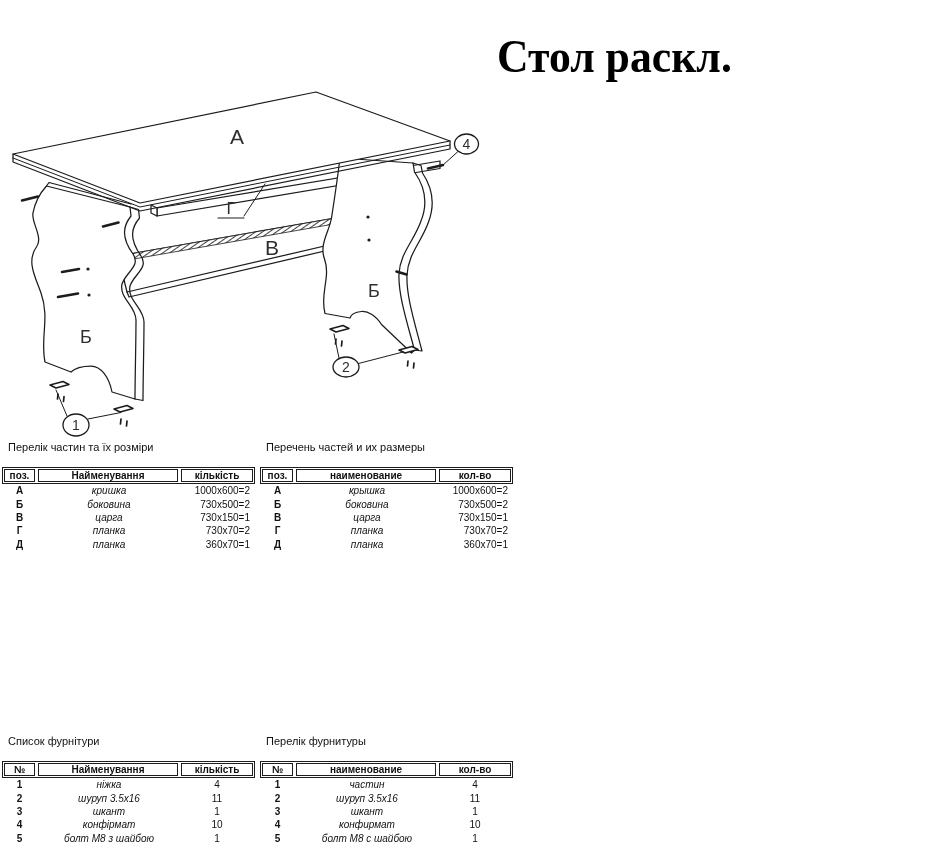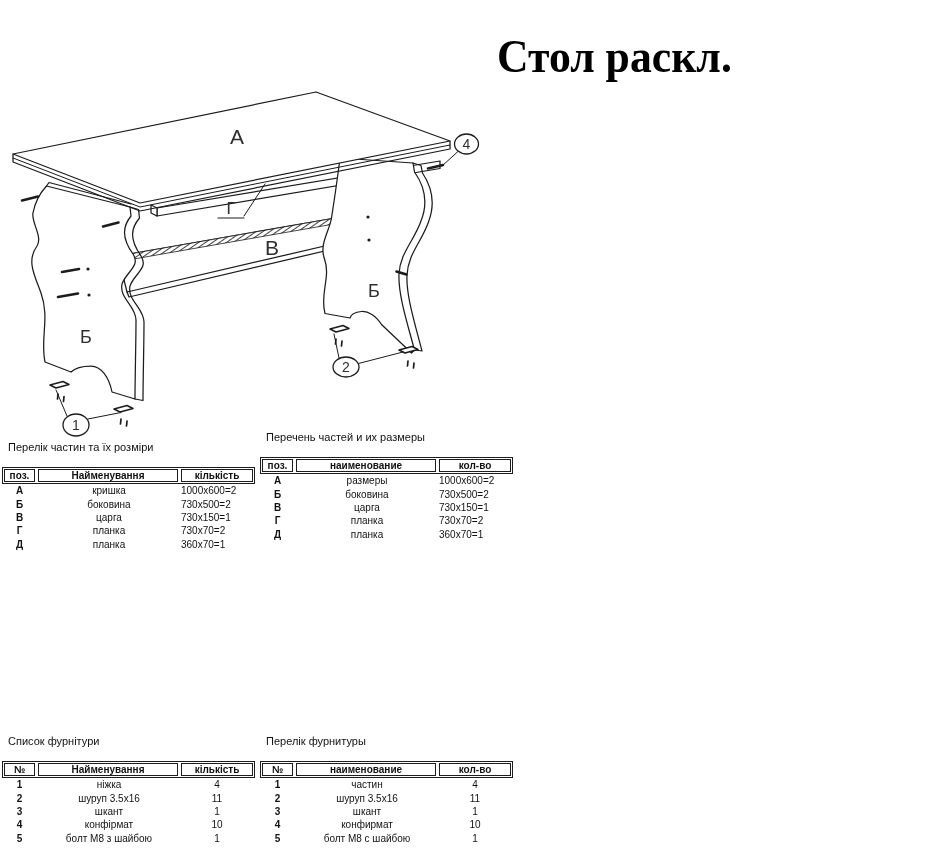--- a/index.html
+++ b/index.html
@@ -14,23 +14,23 @@
   }
   .diagram{position:absolute;left:0;top:0;}
   .ptable{position:absolute;width:253px;}
   .ptable .t-title{font-size:11px;line-height:13px;color:#111;margin:0 0 13px 6px;white-space:nowrap;}
   .hdr{display:flex;border:1.5px solid #1d1d1d;padding:1px;gap:3px;background:#fff;box-sizing:border-box;}
   .hcell{border:1.5px solid #1d1d1d;box-sizing:border-box;text-align:center;
          font-weight:700;font-size:10px;line-height:10px;padding-top:1px;height:13px;background:#fff;}
   .hc1{width:31px;} .hc2{flex:1;} .hc3{width:72px;}
   .trow{display:flex;height:13.4px;align-items:center;font-size:10px;}
   .tc1{width:35px;text-align:center;font-weight:700;}
-  .tc2{width:144px;text-align:center;}
+  .tc2{width:144px;text-align:center;font-style:italic;}
   .tc3{width:72px;box-sizing:border-box;}
-  .qty-right .tc3{padding-right:3px;}
+  .qty-right .tc3{text-align:right;padding-right:3px;}
   .qty-center .tc3{text-align:center;}
   svg text{font-family:"Liberation Sans",sans-serif;}
 </style>
 </head>
 <body>
 
 <div class="page-title">Стол раскл.</div>
 
 <svg class="diagram" width="540" height="450" viewBox="0 0 540 450">
   <defs>
@@ -171,30 +171,30 @@
       <div class="tc2">планка</div>
       <div class="tc3">730x70=2</div>
     </div>
   <div class="trow">
       <div class="tc1">Д</div>
       <div class="tc2">планка</div>
       <div class="tc3">360x70=1</div>
     </div>
 </div>
 
-<div class="ptable qty-right" style="left:260px;top:431px;">
+<div class="ptable qty-right" style="left:260px;top:441px;">
   <div class="t-title">Перечень частей и их размеры</div>
   <div class="hdr">
     <div class="hcell hc1">поз.</div>
     <div class="hcell hc2">наименование</div>
     <div class="hcell hc3">кол-во</div>
   </div>
   <div class="trow">
       <div class="tc1">А</div>
-      <div class="tc2">размеры</div>
+      <div class="tc2">крышка</div>
       <div class="tc3">1000x600=2</div>
     </div>
   <div class="trow">
       <div class="tc1">Б</div>
       <div class="tc2">боковина</div>
       <div class="tc3">730x500=2</div>
     </div>
   <div class="trow">
       <div class="tc1">В</div>
       <div class="tc2">царга</div>

